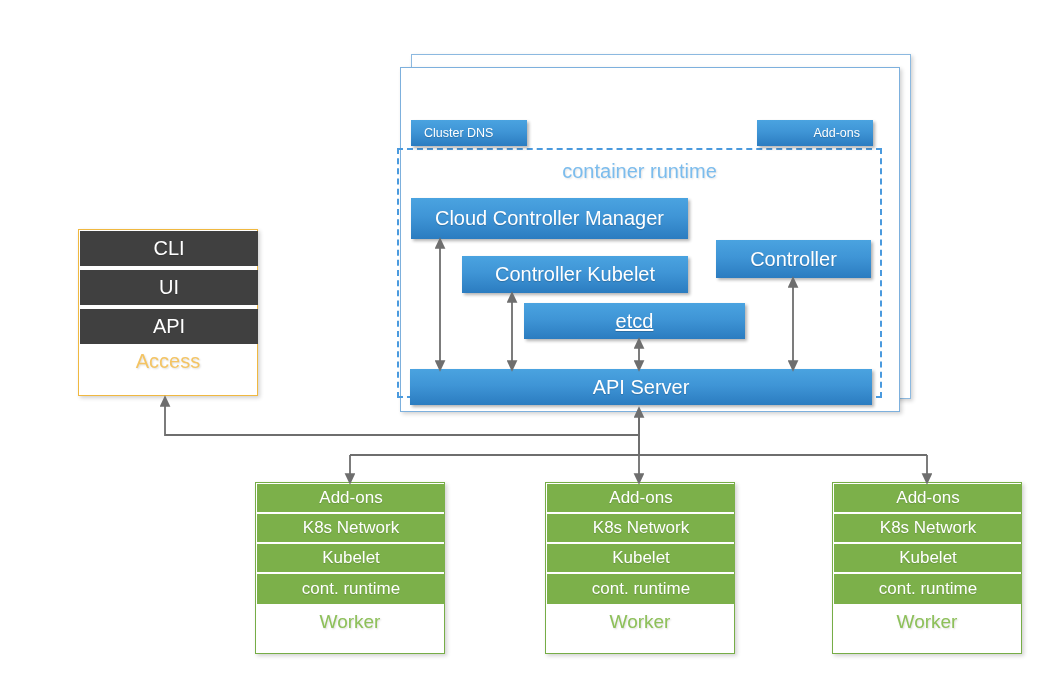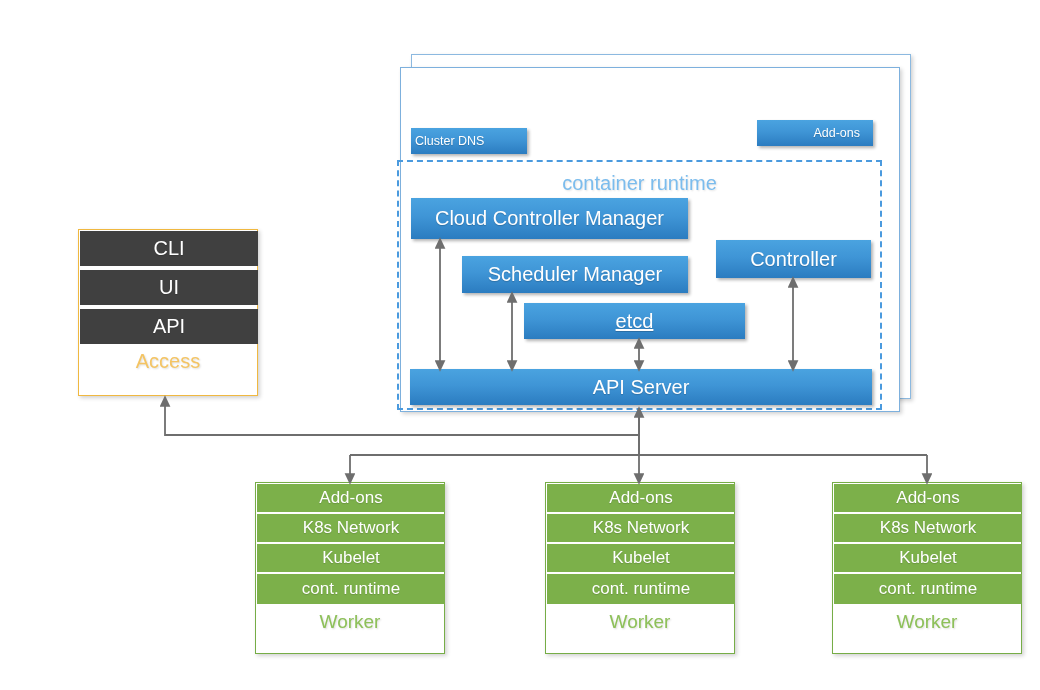--- a/index.html
+++ b/index.html
@@ -65,30 +65,30 @@
     display: flex;
     align-items: center;
     justify-content: center;
     box-sizing: border-box;
     z-index: 4;
     text-shadow: 0 1px 1px rgba(0,0,0,0.18);
   }
   .bluebox.small { font-size: 12.5px; }
   .bluebox.big   { font-size: 20px; }
 
-  .bluebox.align-left  { justify-content: flex-start; padding-left: 4px; margin-top: 8px; }
+  .bluebox.align-left  { justify-content: flex-start; padding-left: 13px; }
   .bluebox.align-right { justify-content: flex-end;   padding-right: 13px; }
 
   
   #cluster-dns { left: 411px; top: 120px; width: 116px; height: 26px; }
   #master-addons { left: 757px; top: 120px; width: 116px; height: 26px; }
 
   #runtime-box {
     position: absolute;
-    left: 397px; top: 160px;
+    left: 397px; top: 148px;
     width: 485px; height: 250px;
     border: 2px dashed #4a9ade;
     box-sizing: border-box;
     z-index: 3;
   }
   .runtime-title {
     position: absolute;
     left: 0; top: 10px;
     width: 100%;
     text-align: center;
@@ -196,21 +196,21 @@
 
 
   <div class="bluebox small align-left" id="cluster-dns">Cluster DNS</div>
   <div class="bluebox small align-right" id="master-addons">Add-ons</div>
 
   <div id="runtime-box">
     <div class="runtime-title">container runtime</div>
   </div>
 
   <div class="bluebox big" id="ccm">Cloud Controller Manager</div>
-  <div class="bluebox big" id="ctrl-mgr">Scheduler Manager</div>
+  <div class="bluebox big" id="ctrl-mgr">Controller Kubelet</div>
   <div class="bluebox big" id="etcd">etcd</div>
   <div class="bluebox big" id="scheduler">Controller</div>
   <div class="bluebox big" id="api-server">API Server</div>
 
   <div id="access-panel">
     <div class="amber-bar b0">CLI</div>
     <div class="amber-bar b1">UI</div>
     <div class="amber-bar b2">API</div>
     <div class="access-label">Access</div>
   </div>

